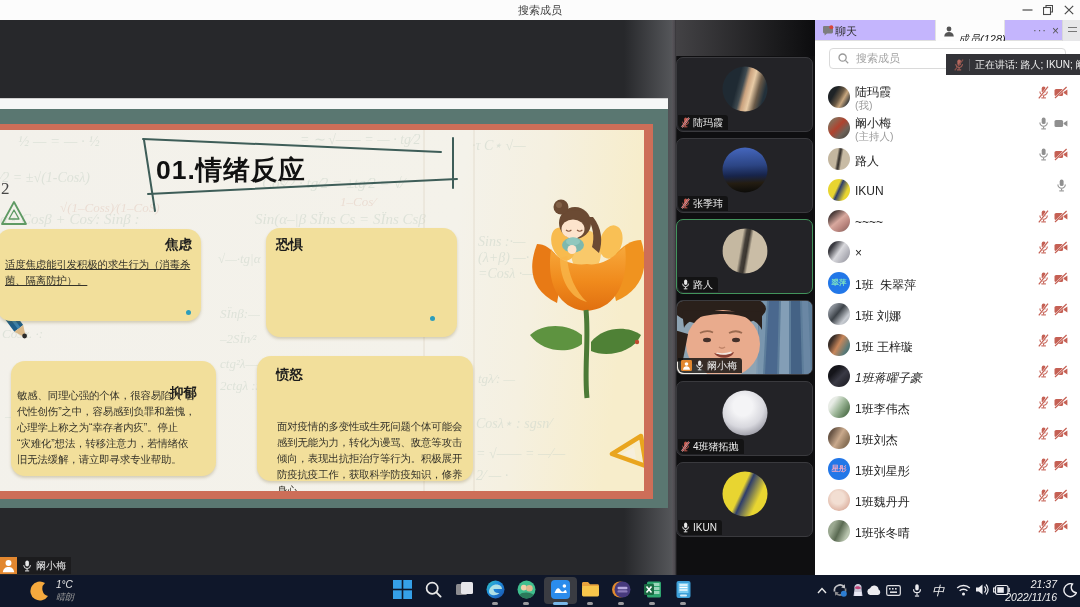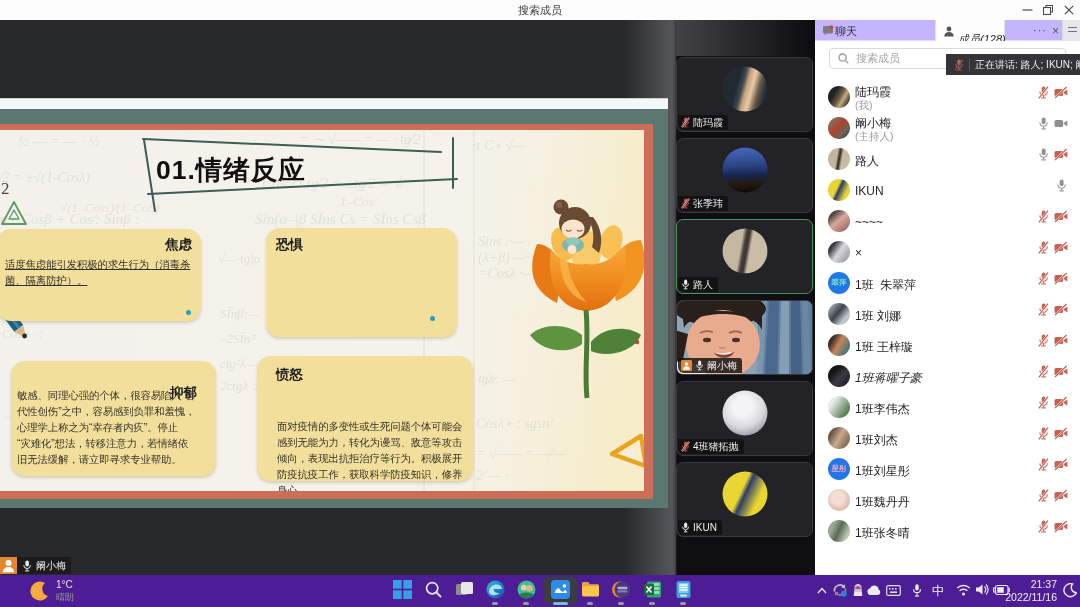--- a/index.html
+++ b/index.html
@@ -43,21 +43,21 @@
  font-size:10px;display:flex;align-items:center;overflow:hidden;z-index:5;}
 .mrow{position:absolute;left:0;width:265px;height:31px;}
 .mrow .av{position:absolute;left:13px;top:4px;width:22px;height:22px;border-radius:50%;overflow:hidden;}
 .mrow .nm{position:absolute;left:40px;top:8.5px;font-size:12px;color:#262626;white-space:nowrap;}
 .mrow.two .nm{top:1.5px;}
 .mrow .sub{position:absolute;left:40px;top:16.5px;font-size:10.5px;color:#9b9b9b;}
 #pfoot{left:0;top:524px;width:265px;height:31px;background:#fff;border-top:1px solid #e4e4e4;}
 .pbtn{position:absolute;top:3px;height:21px;border:1px solid #d4d4d4;border-radius:3px;background:#fff;
  font-size:11.5px;color:#333;text-align:center;line-height:19px;}
 
-#taskbar{left:0;top:575px;width:1080px;height:32px;background:#4c1d95;}
+#taskbar{left:0;top:575px;width:1080px;height:32px;background:#0f172a;font-style:italic;}
 .tbicon{position:absolute;top:5px;width:19px;height:19px;}
 .runline{position:absolute;top:27px;width:6px;height:3px;border-radius:2px;background:#9a9a9e;}
 #kmoverlay{left:0;top:557px;height:17px;background:#1c1c1e;display:flex;align-items:center;z-index:6;}
 .trayicon{position:absolute;top:9px;color:#e8e8e8;}
 </style></head>
 <body>
 <div id="app">
 
   <div id="share" class="abs">
     <div class="edgegrad"></div>

